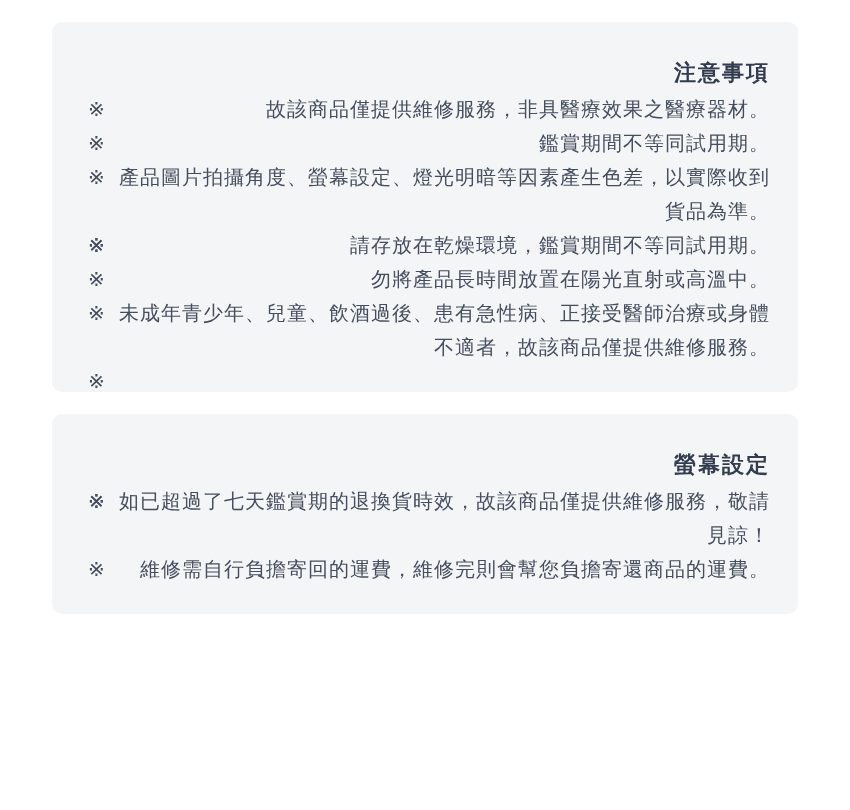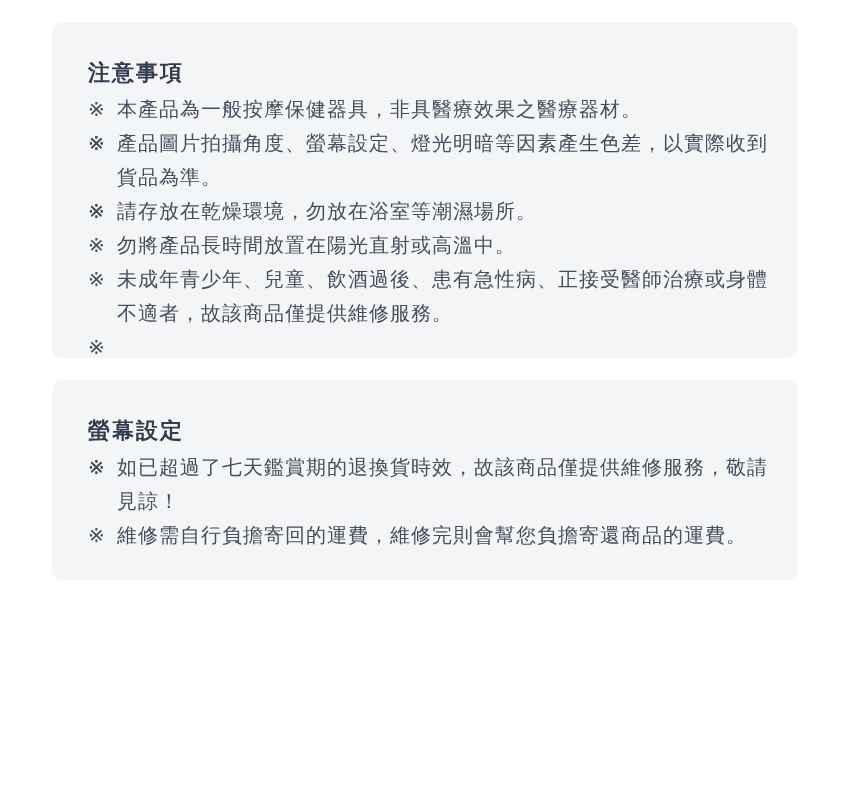--- a/index.html
+++ b/index.html
@@ -19,20 +19,21 @@
     background: var(--page-bg);
     font-family: "Liberation Sans", "DejaVu Sans", sans-serif;
     overflow: hidden;
   }
   .card {
     width: 746px;
     margin: 22px 52px 0 52px;
     background: var(--card-bg);
     border-radius: 10px;
     padding: 36px 28px 28px 36px;
+    text-align: right;
   }
   .card-title {
     margin: 0 0 4px 0;
     font-size: 22px;
     line-height: 30px;
     font-weight: 700;
     letter-spacing: 2px;
     color: var(--title-color);
   }
   .notice-list {
@@ -55,25 +56,25 @@
   }
 </style>
 </head>
 <body>
 
 <main>
 
   <section class="card">
     <h2 class="card-title">注意事項</h2>
     <ul class="notice-list">
-        <li><span class="marker">※</span><span>本產品為一般按摩保健器具，非具醫療效果之醫療器材。</span></li>
-        <li><span class="marker">※</span></li>
+        <li><span class="marker">※</span><span>故該商品僅提供維修服務，非具醫療效果之醫療器材。</span></li>
+        <li><span class="marker">※</span><span>鑑賞期間不等同試用期。</span></li>
         <li><span class="marker">※</span><span>產品圖片拍攝角度、螢幕設定、燈光明暗等因素產生色差，以實際收到貨品為準。</span></li>
         <li><span class="marker">※</span></li>
-        <li><span class="marker">※</span><span>請存放在乾燥環境，勿放在浴室等潮濕場所。</span></li>
+        <li><span class="marker">※</span><span>請存放在乾燥環境，鑑賞期間不等同試用期。</span></li>
         <li><span class="marker">※</span><span>勿將產品長時間放置在陽光直射或高溫中。</span></li>
         <li><span class="marker">※</span><span>未成年青少年、兒童、飲酒過後、患有急性病、正接受醫師治療或身體不適者，故該商品僅提供維修服務。</span></li>
         <li><span class="marker">※</span></li>
       </ul>
   </section>
 
   <section class="card">
     <h2 class="card-title">螢幕設定</h2>
     <ul class="notice-list">
         <li><span class="marker">※</span></li>

